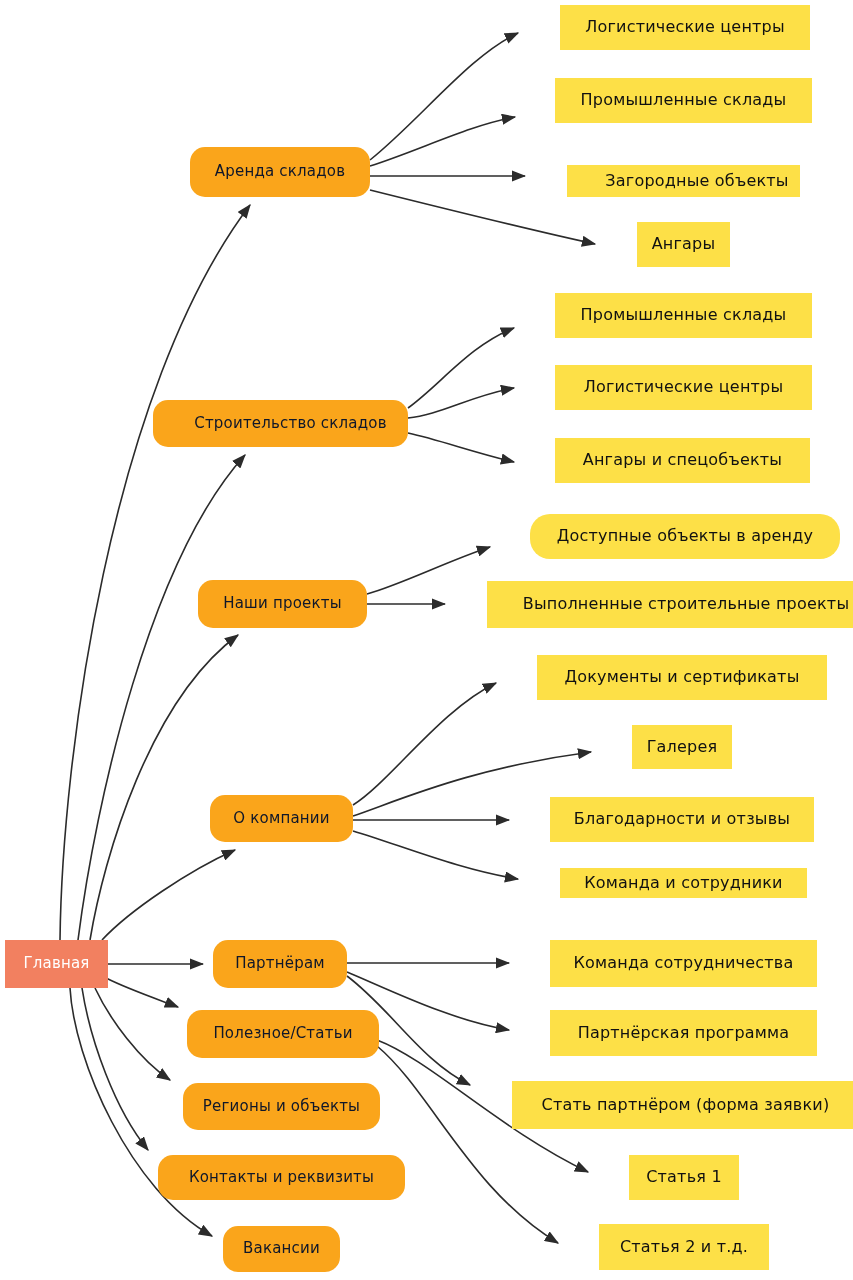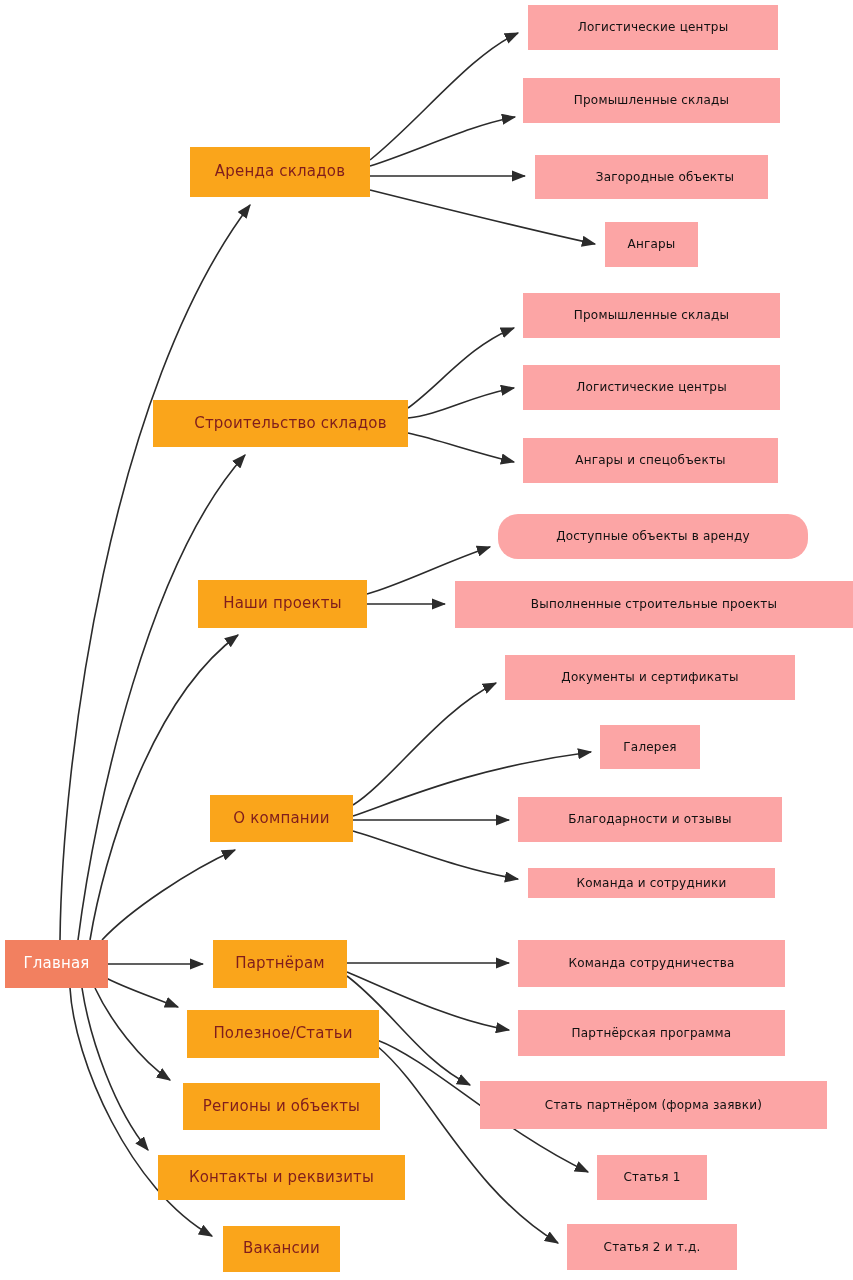--- a/index.html
+++ b/index.html
@@ -34,27 +34,29 @@
     white-space: nowrap;
     letter-spacing: 0.2px;
   }
   .node-root {
     background: #F28060;
     color: #ffffff;
     font-size: 15px;
   }
   .node-section {
     background: #FAA51B;
-    color: #7f1d1d;
+    color: #0f172a;
     font-size: 15px;
+    border-radius: 15px;
   }
   .node-leaf {
-    background: #fca5a5;
+    background: #fde047;
     color: #111111;
-    font-size: 12px;
+    font-size: 16px;
+    margin-left: 32px;
   }
 </style>
 </head>
 <body>
 
 <div id="canvas">
   <svg id="edges" viewBox="0 0 853 1280">
     <defs>
       <marker id="arrowhead" markerWidth="9" markerHeight="7" refX="8.2" refY="3.5" orient="auto" markerUnits="strokeWidth">
         <polygon points="0 0, 9 3.5, 0 7" fill="#2b2b2b"></polygon>
@@ -120,21 +122,21 @@
       </div>
       <div class="node node-section" style="left: 223px; top: 1226px; width: 117px; height: 46px;">
         <span>Вакансии</span>
       </div>
       <div class="node node-leaf" style="left: 528px; top: 5px; width: 250px; height: 45px;">
         <span>Логистические центры</span>
       </div>
       <div class="node node-leaf" style="left: 523px; top: 78px; width: 257px; height: 45px;">
         <span>Промышленные склады</span>
       </div>
-      <div class="node node-leaf" style="left: 535px; top: 155px; width: 233px; height: 44px; padding-left: 27px;">
+      <div class="node node-leaf" style="left: 535px; top: 165px; width: 233px; height: 32px; padding-left: 27px;">
         <span>Загородные объекты</span>
       </div>
       <div class="node node-leaf" style="left: 605px; top: 222px; width: 93px; height: 45px;">
         <span>Ангары</span>
       </div>
       <div class="node node-leaf" style="left: 523px; top: 293px; width: 257px; height: 45px;">
         <span>Промышленные склады</span>
       </div>
       <div class="node node-leaf" style="left: 523px; top: 365px; width: 257px; height: 45px;">
         <span>Логистические центры</span>

